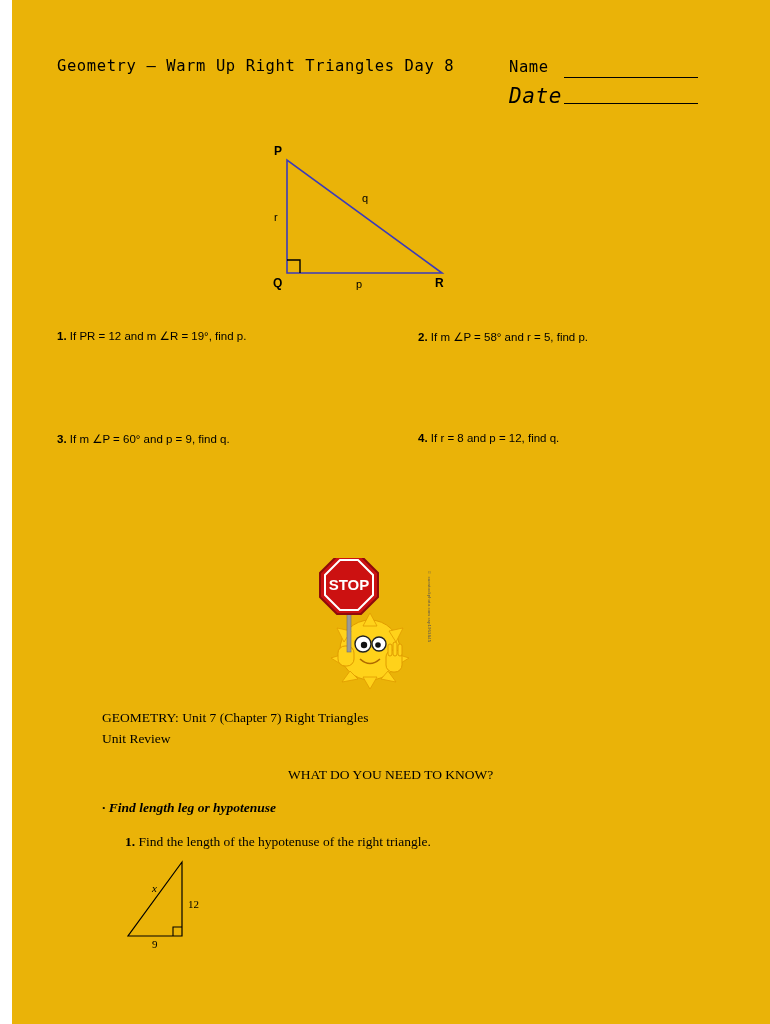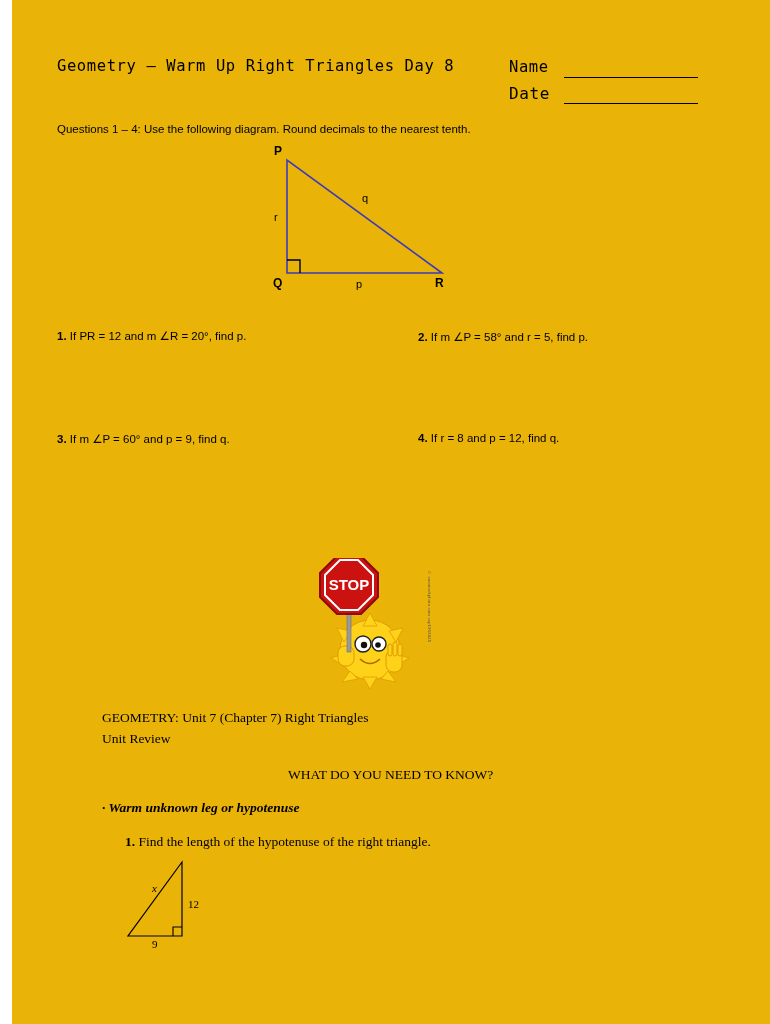--- a/index.html
+++ b/index.html
@@ -46,22 +46,23 @@
     left: 552px;
     top: 77px;
     width: 134px;
     border-bottom: 1.4px solid #000;
   }
   .date-label {
     position: absolute;
     left: 497px;
     top: 84px;
     font-family: "DejaVu Sans Mono", monospace;
-    font-size: 16px;
+    font-size: 21px;
     letter-spacing: 0.6px;
+    font-style: italic;
   }
   .date-line {
     position: absolute;
     left: 552px;
     top: 103px;
     width: 134px;
     border-bottom: 1.4px solid #000;
   }
 
   .instructions {
@@ -200,40 +201,39 @@
 <div class="page">
 
   <div class="worksheet-title">Geometry – Warm Up Right Triangles Day 8</div>
 
   <div class="name-label">Name</div>
   <div class="name-line"></div>
 
   <div class="date-label">Date</div>
   <div class="date-line"></div>
 
-  <div class="instructions">Questions 1 – 4:  Use the following diagram.  Round decimals to the nearest tenth.</div>
 
   <div class="diagram">
     <svg width="220" height="152" viewBox="0 0 220 152">
 
       <polygon points="35,12 35,125 190,125" fill="none" stroke="#3b3bbb" stroke-width="1.6"></polygon>
 
       <polyline points="35,112 48,112 48,125" fill="none" stroke="#000" stroke-width="1.4"></polyline>
     </svg>
     <span class="vertex-label" style="left:22px; top:-4px;">P</span>
     <span class="vertex-label" style="left:21px; top:128px;">Q</span>
     <span class="vertex-label" style="left:183px; top:128px;">R</span>
     <span class="side-label" style="left:22px; top:63px;">r</span>
     <span class="side-label" style="left:110px; top:44px;">q</span>
     <span class="side-label" style="left:104px; top:130px;">p</span>
   </div>
 
   <div class="q q1">
     <span class="num">1.</span>
-    <span>If PR = 12 and m ∠R = 20°, find p.</span>
+    <span>If PR = 12 and m ∠R = 19°, find p.</span>
   </div>
   <div class="q q2">
     <span class="num">2.</span>
     <span>If m ∠P = 58° and r = 5, find p.</span>
   </div>
   <div class="q q3">
     <span class="num">3.</span>
     <span>If m ∠P = 60° and p = 9, find q.</span>
   </div>
   <div class="q q4">
@@ -283,21 +283,21 @@
         <text x="0" y="2" font-family="Liberation Sans, sans-serif" font-size="15" font-weight="bold" fill="#ffffff" text-anchor="middle">STOP</text>
       </g>
     </svg>
   </div>
   <div class="clipart-credit">© canstockphoto.com  csp1963845</div>
 
   <div class="unit-head">GEOMETRY:  Unit 7 (Chapter 7) Right Triangles</div>
   <div class="unit-review">Unit Review</div>
   <div class="need-to-know">WHAT DO YOU NEED TO KNOW?</div>
 
-  <div class="sec-bullet">·    Warm unknown leg or hypotenuse</div>
+  <div class="sec-bullet">·    Find length leg or hypotenuse</div>
 
   <div class="prob1">
     <span class="pnum">1.</span>
     <span>Find the length of the hypotenuse of the right triangle.</span>
   </div>
 
   <div class="small-tri">
     <svg width="110" height="100" viewBox="0 0 110 100">
 
       <polygon points="62,4 62,78 8,78" fill="none" stroke="#000" stroke-width="1.2"></polygon>

